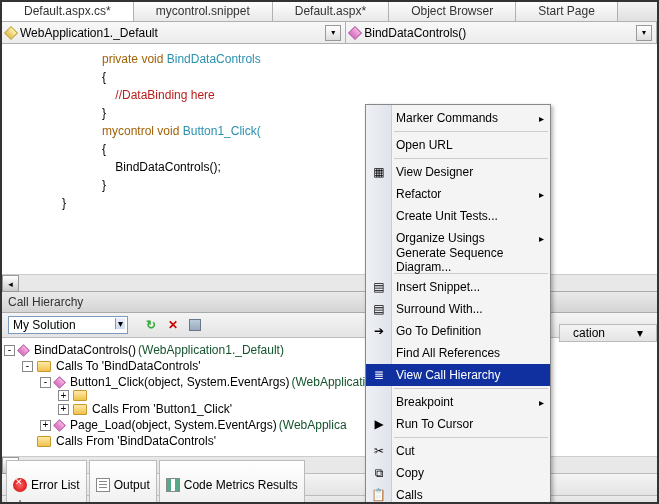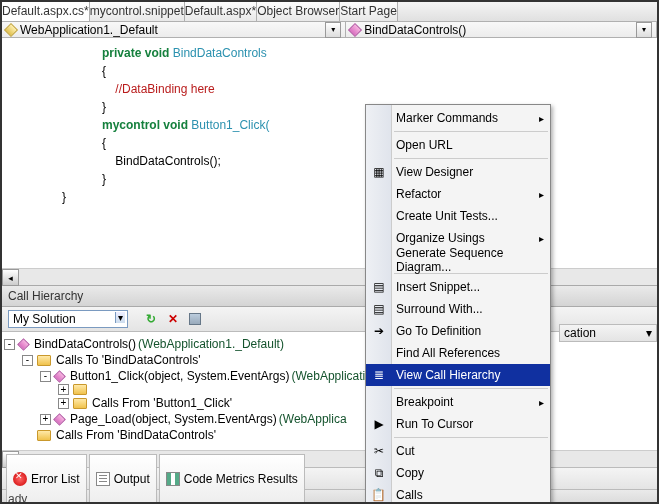--- a/index.html
+++ b/index.html
@@ -1,28 +1,28 @@
 <!DOCTYPE html>
 <html><head>
 <meta charset="utf-8">
 <style>
 * { box-sizing: border-box; font-family: "Segoe UI", Tahoma, sans-serif; font-size: 12px; }
 body { margin: 0; padding: 0; background: #fff; width: 659px; height: 504px; overflow: hidden; position: relative; border: 2px solid #333; }
 .tabs { display: flex; background: linear-gradient(#f4f4f4,#e0e0e0); border-bottom: 1px solid #b0b0b0; height: 20px; }
-.tab { padding: 2px 0; border-right: 1px solid #b0b0b0; background: linear-gradient(#fdfdfd,#e8e8e8); color: #333; cursor: pointer; }
+.tab { padding: 2px 22px; border-right: 1px solid #b0b0b0; background: linear-gradient(#fdfdfd,#e8e8e8); color: #333; cursor: pointer; }
 .tab.active { background: #fff; font-weight: normal; }
-.nav-row { display: flex; background: linear-gradient(#f8f8f8,#ececec); border-bottom: 1px solid #b0b0b0; height: 16px; }
+.nav-row { display: flex; background: linear-gradient(#f8f8f8,#ececec); border-bottom: 1px solid #b0b0b0; height: 22px; }
 .nav-box { flex: 1; display: flex; align-items: center; padding: 0 4px; border-right: 1px solid #b0b0b0; position: relative; }
 .nav-box:last-child { flex: 0.9; }
 .diamond { width: 10px; height: 10px; display: inline-block; margin-right: 4px; transform: rotate(45deg); background: linear-gradient(#f7b3e0,#d96fc0); border: 1px solid #b050a0; }
 .diamond.y { background: linear-gradient(#fff0b0,#e0c050); border-color: #c0a030; }
 .dd { margin-left: auto; width: 16px; height: 16px; border: 1px solid #999; background: linear-gradient(#fff,#ddd); display: flex; align-items: center; justify-content: center; font-size: 8px; }
 .editor { background: #fff; height: 230px; position: relative; padding: 6px 0 0 100px; font-family: Consolas, monospace; font-size: 13px; line-height: 18px; overflow: hidden; }
 .editor .line { white-space: pre; }
-.kw { color: #15803d; font-weight: bold; }
+.kw { color: #a16207; }
 .typ { color: #2b91af; }
 .cmt { color: #b91c1c; }
 .mth { color: #000; }
 .hscroll { height: 17px; background: #e8e8e8; border-top: 1px solid #ccc; display:flex; }
 .hscroll .btn { width:17px; height:17px; background: linear-gradient(#fff,#ccc); border:1px solid #999; display:flex;align-items:center;justify-content:center;font-size:9px;}
 .panel-title { background: linear-gradient(#eaeaea,#d4d4d4); border-top: 1px solid #aaa; border-bottom: 1px solid #aaa; padding: 3px 6px; color: #333; }
 .toolbar { display: flex; align-items: center; gap: 4px; background: linear-gradient(#f4f4f4,#e4e4e4); padding: 3px 6px; border-bottom: 1px solid #bbb; }
 .combo { border: 1px solid #7a9ac0; background: #fff; padding: 1px 16px 1px 4px; position: relative; width: 120px; }
 .combo::after { content: "▾"; position: absolute; right: 2px; top: 1px; font-size: 10px; background: linear-gradient(#eef,#cde); padding: 0 2px; border-left:1px solid #7a9ac0;}
 .tbtn { width: 18px; height: 18px; display: flex; align-items: center; justify-content: center; border: 1px solid transparent; }
@@ -45,21 +45,21 @@
 
 
 .ctx { position: absolute; left: 363px; top: 58px; width: 186px; background: #f4f4f4; border: 1px solid #888; box-shadow: 2px 2px 4px rgba(0,0,0,.3); z-index: 10; margin-top: 44px; }
 .ctx .gut { position: absolute; left: 0; top: 0; bottom: 0; width: 26px; background: linear-gradient(to right,#eef0f4,#e0e4ec); border-right: 1px solid #ccc; }
 .ctx-items { position: relative; padding: 2px 0; }
 .ctx-item { display: flex; align-items: center; height: 22px; padding: 0 18px 0 30px; color: #000; cursor: default; position: relative; }
 .ctx-item.sel { background: #1030a0; color: #fff; }
 .ctx-sep { height: 1px; background: #ccc; margin: 2px 2px 2px 28px; }
 .ctx-arrow::after { content: "▸"; position: absolute; right: 6px; font-size: 10px; }
 .ctx-ico { position: absolute; left: 5px; width: 16px; height: 16px; display:flex;align-items:center;justify-content:center; font-size:12px;}
-.right-aux { position:absolute; right:0; top:322px; width:98px; height:18px; display:flex; align-items:center; background:linear-gradient(#f4f4f4,#e4e4e4); border:1px solid #bbb; padding:0 4px; gap:4px;}
+.right-aux { position:absolute; right:0; top:322px; width:98px; height:18px; display:flex; align-items:center; background:linear-gradient(#f4f4f4,#e4e4e4); border:1px solid #bbb; padding:0 13px; gap:4px;}
 </style>
 </head>
 <body>
 
 <div class="tabs">
   <div class="tab active">Default.aspx.cs*</div>
   <div class="tab">mycontrol.snippet</div>
   <div class="tab">Default.aspx*</div>
   <div class="tab">Object Browser</div>
   <div class="tab">Start Page</div>

